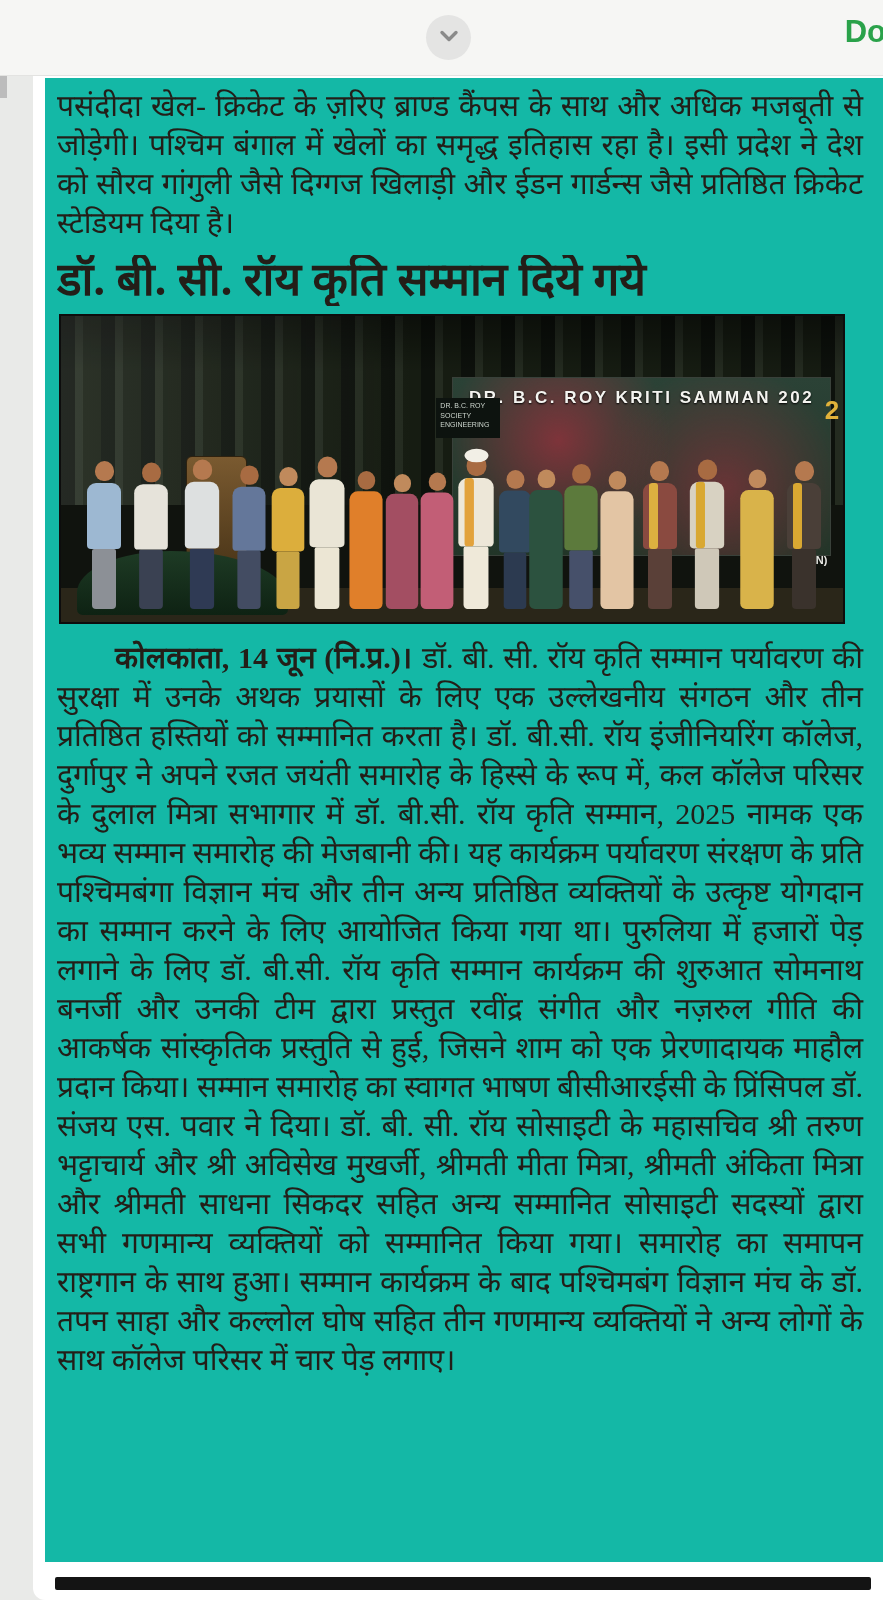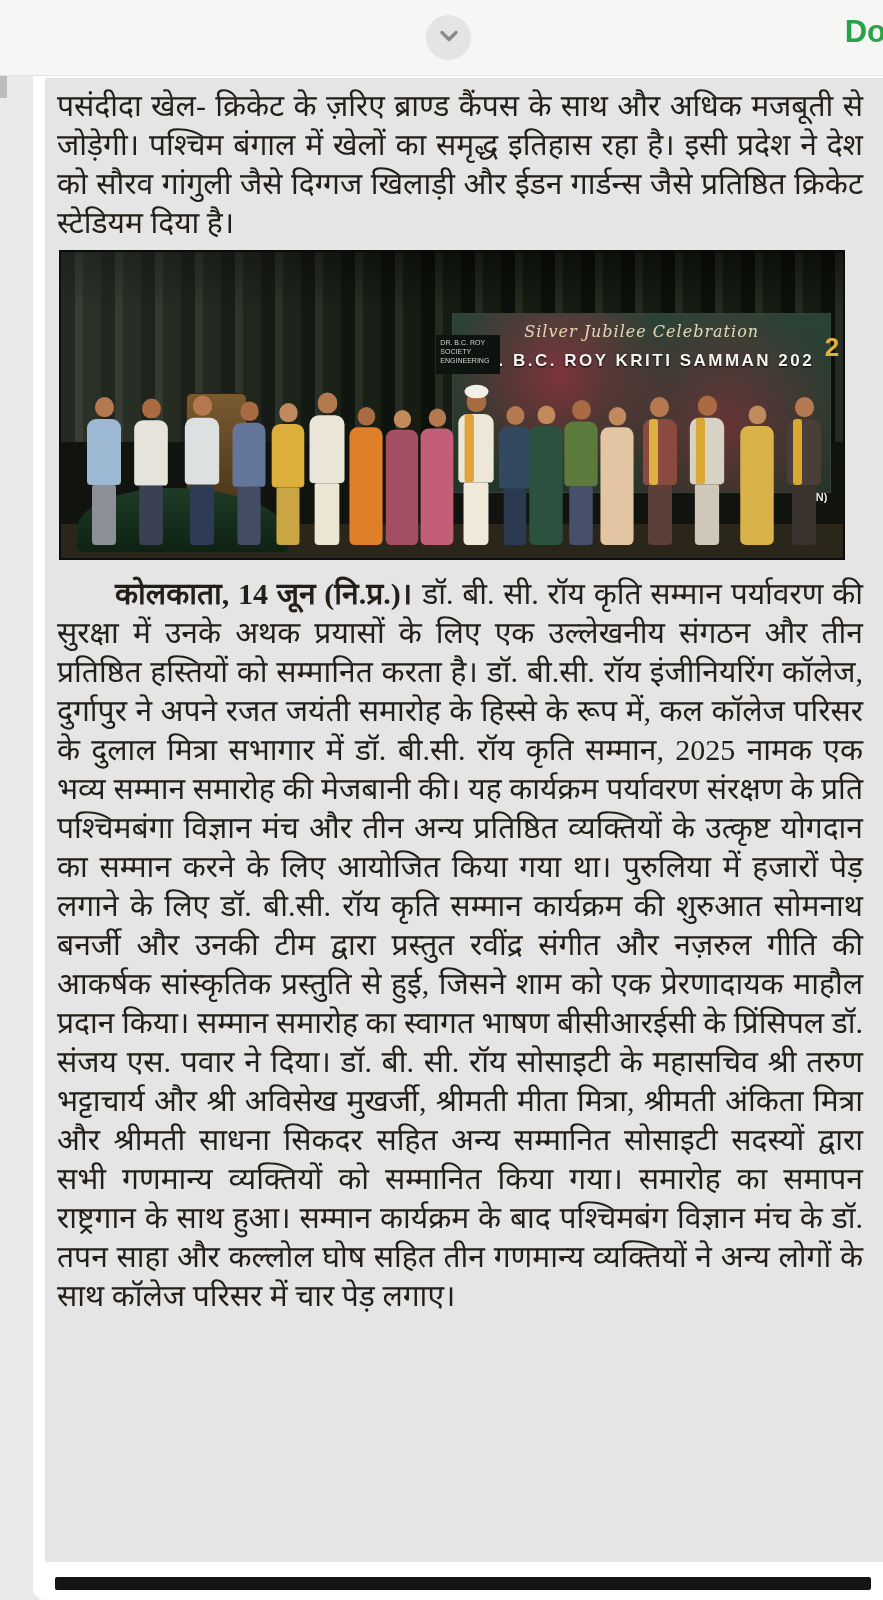--- a/index.html
+++ b/index.html
@@ -12,21 +12,21 @@
   .hdr-chevron{width:45px;height:45px;border-radius:50%;background:#e4e4e3;margin-left:14px;
     display:flex;align-items:center;justify-content:center;border:none;cursor:pointer;flex:0 0 auto;}
   .hdr-done{position:absolute;right:-3px;top:14px;background:none;border:none;
     font-size:31px;font-weight:700;color:#2aa24a;cursor:pointer;padding:0;}
 
   
   .page-scroll{position:absolute;top:75px;left:0;right:0;bottom:0;}
   .left-tab{position:absolute;left:0;top:0;width:7px;height:23px;background:#bcbcbc;}
   .page{position:absolute;left:33px;top:0;right:0;bottom:0;background:#ffffff;
     border-radius:0 0 0 12px;}
-  .clip{position:absolute;left:12px;right:0;top:3px;height:1484px;background:#e5e5e5;
+  .clip{position:absolute;left:12px;right:0;top:3px;height:1484px;background:#14b8a6;
     padding:8px 20px 0 12px;box-sizing:border-box;color:#231e18;}
 
   .intro{margin:0;font-family:"Liberation Serif","DejaVu Serif",serif;
     font-size:30px;line-height:39px;text-align:justify;}
   .headline{margin:13px 0 8px 0;font-family:"Liberation Serif","DejaVu Serif",serif;
     font-size:46px;line-height:1.1;font-weight:700;white-space:nowrap;overflow:hidden;}
 
   
   .photo{margin:8px 18px 14px 2px;height:306px;position:relative;overflow:hidden;
     border:2px solid #0d0d0d;background:#10130e;}
@@ -86,25 +86,25 @@
 </div>
 
 <div class="page-scroll">
   <div class="left-tab"></div>
 
   <div class="page">
     <div class="clip">
 
       <p class="intro">पसंदीदा खेल- क्रिकेट के ज़रिए ब्राण्ड कैंपस के साथ और अधिक मजबूती से जोड़ेगी। पश्चिम बंगाल में खेलों का समृद्ध इतिहास रहा है। इसी प्रदेश ने देश को सौरव गांगुली जैसे दिग्गज खिलाड़ी और ईडन गार्डन्स जैसे प्रतिष्ठित क्रिकेट स्टेडियम दिया है।</p>
 
+      <h1 class="headline">डॉ. बी. सी. रॉय कृति सम्मान दिये गये</h1>
 
       <figure class="photo">
         <div class="curtain"></div>
         <div class="banner">
-          <div class="banner-script">Silver Jubilee Celebration</div>
           <div class="banner-title">DR. B.C. ROY KRITI SAMMAN 202</div>
         </div>
         <div class="logo-panel">DR. B.C. ROY SOCIETY ENGINEERING</div>
         <div class="frag-num">2</div>
         <div class="frag-an">AN)</div>
         <div class="furniture"></div>
         <div class="stage-floor"></div>
         <div class="drape"></div>
         <div style="position:absolute;inset:0;">
             <div class="person" style="left: 3%; transform: scale(1);">

